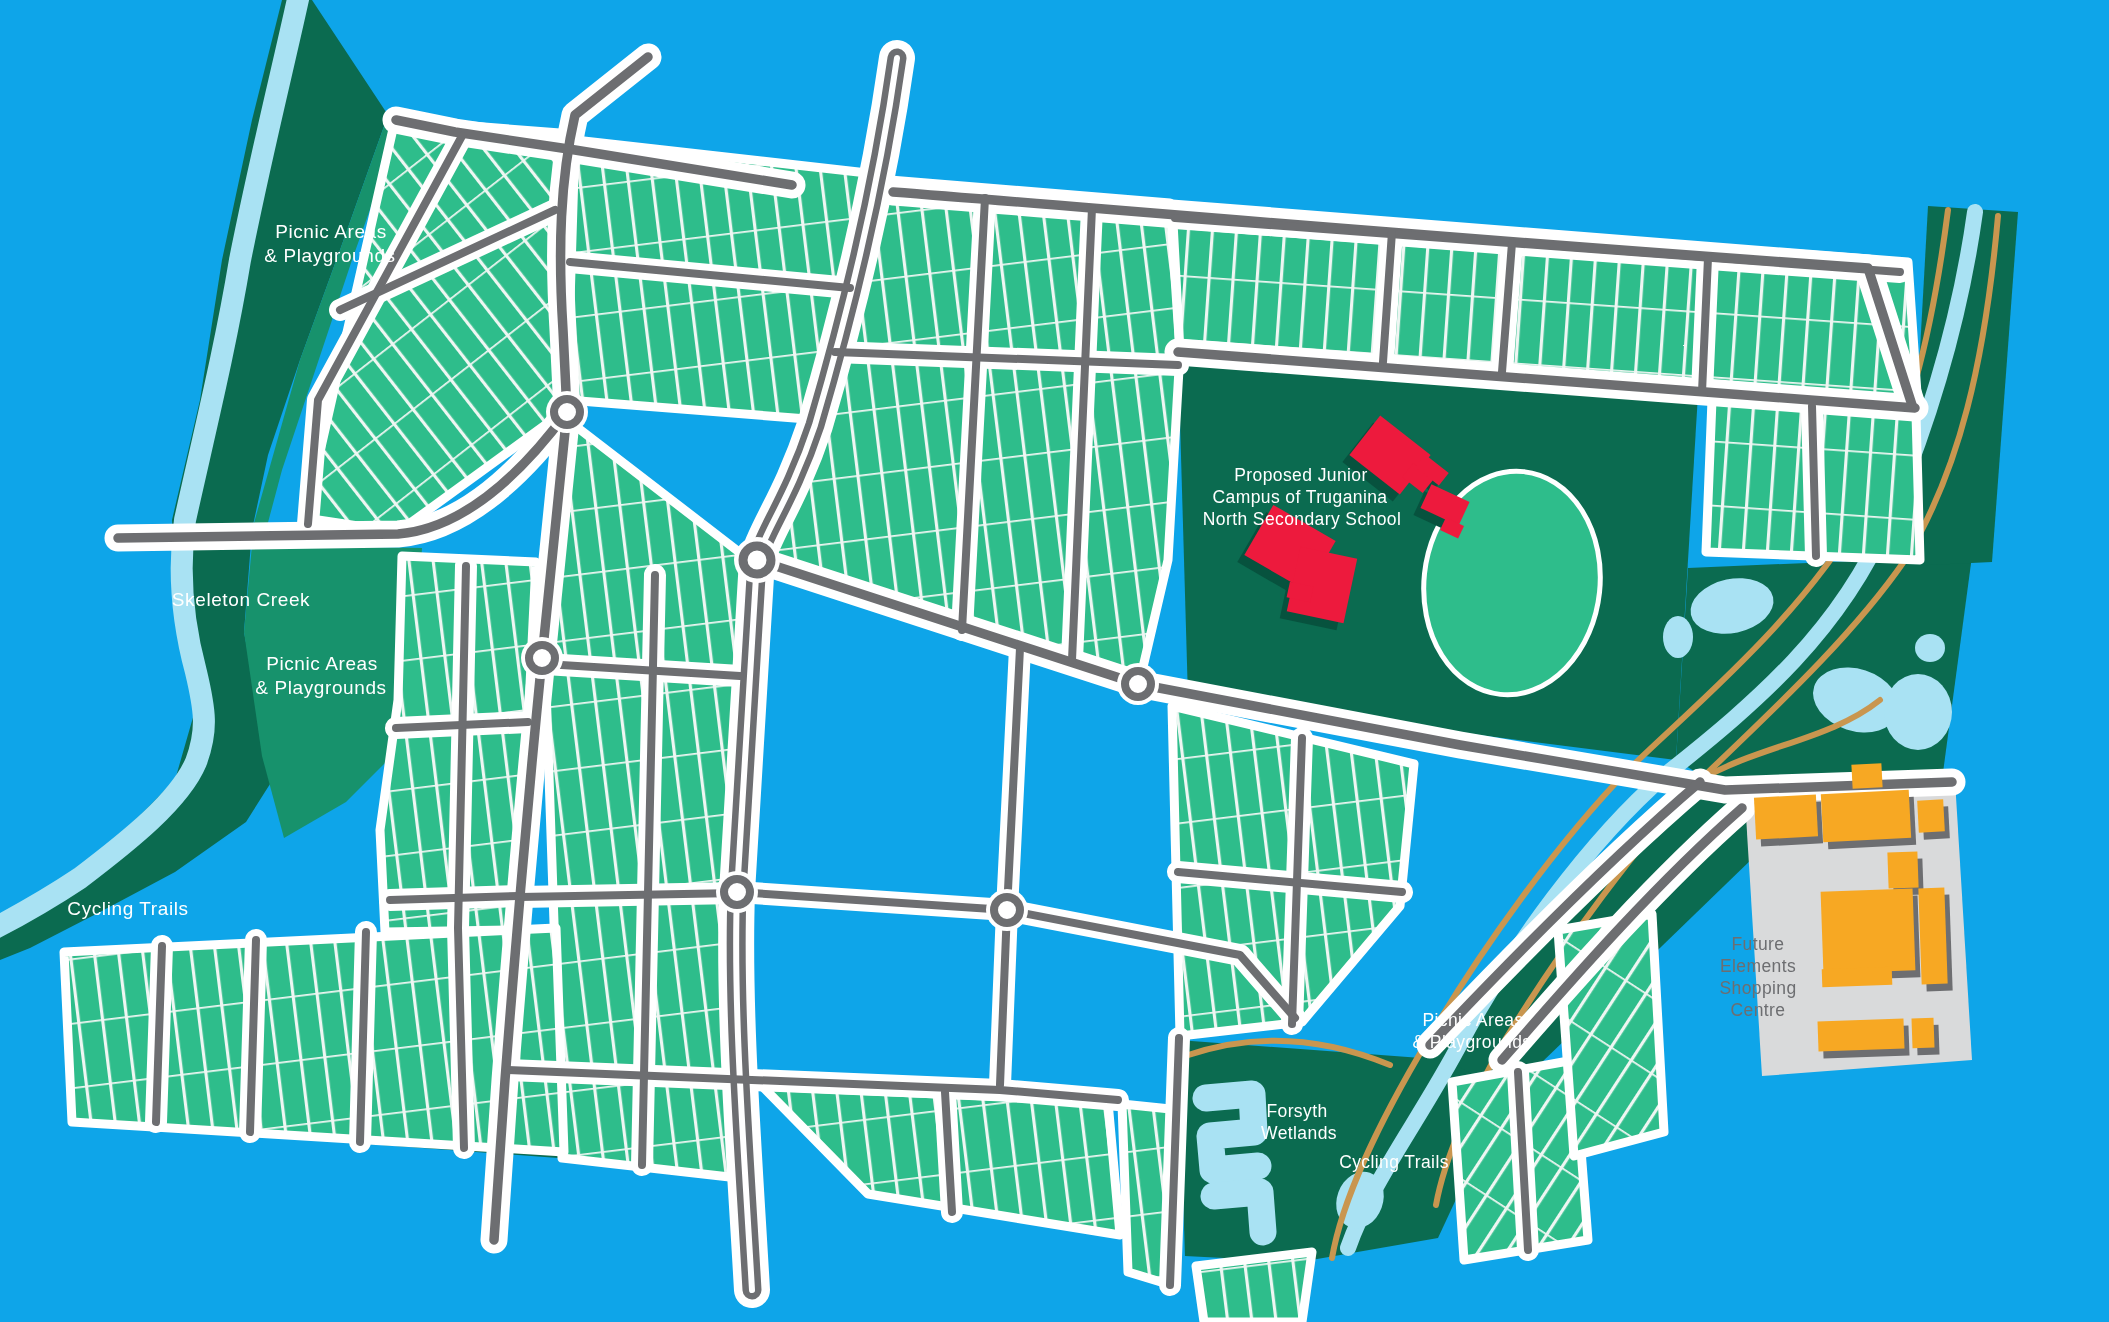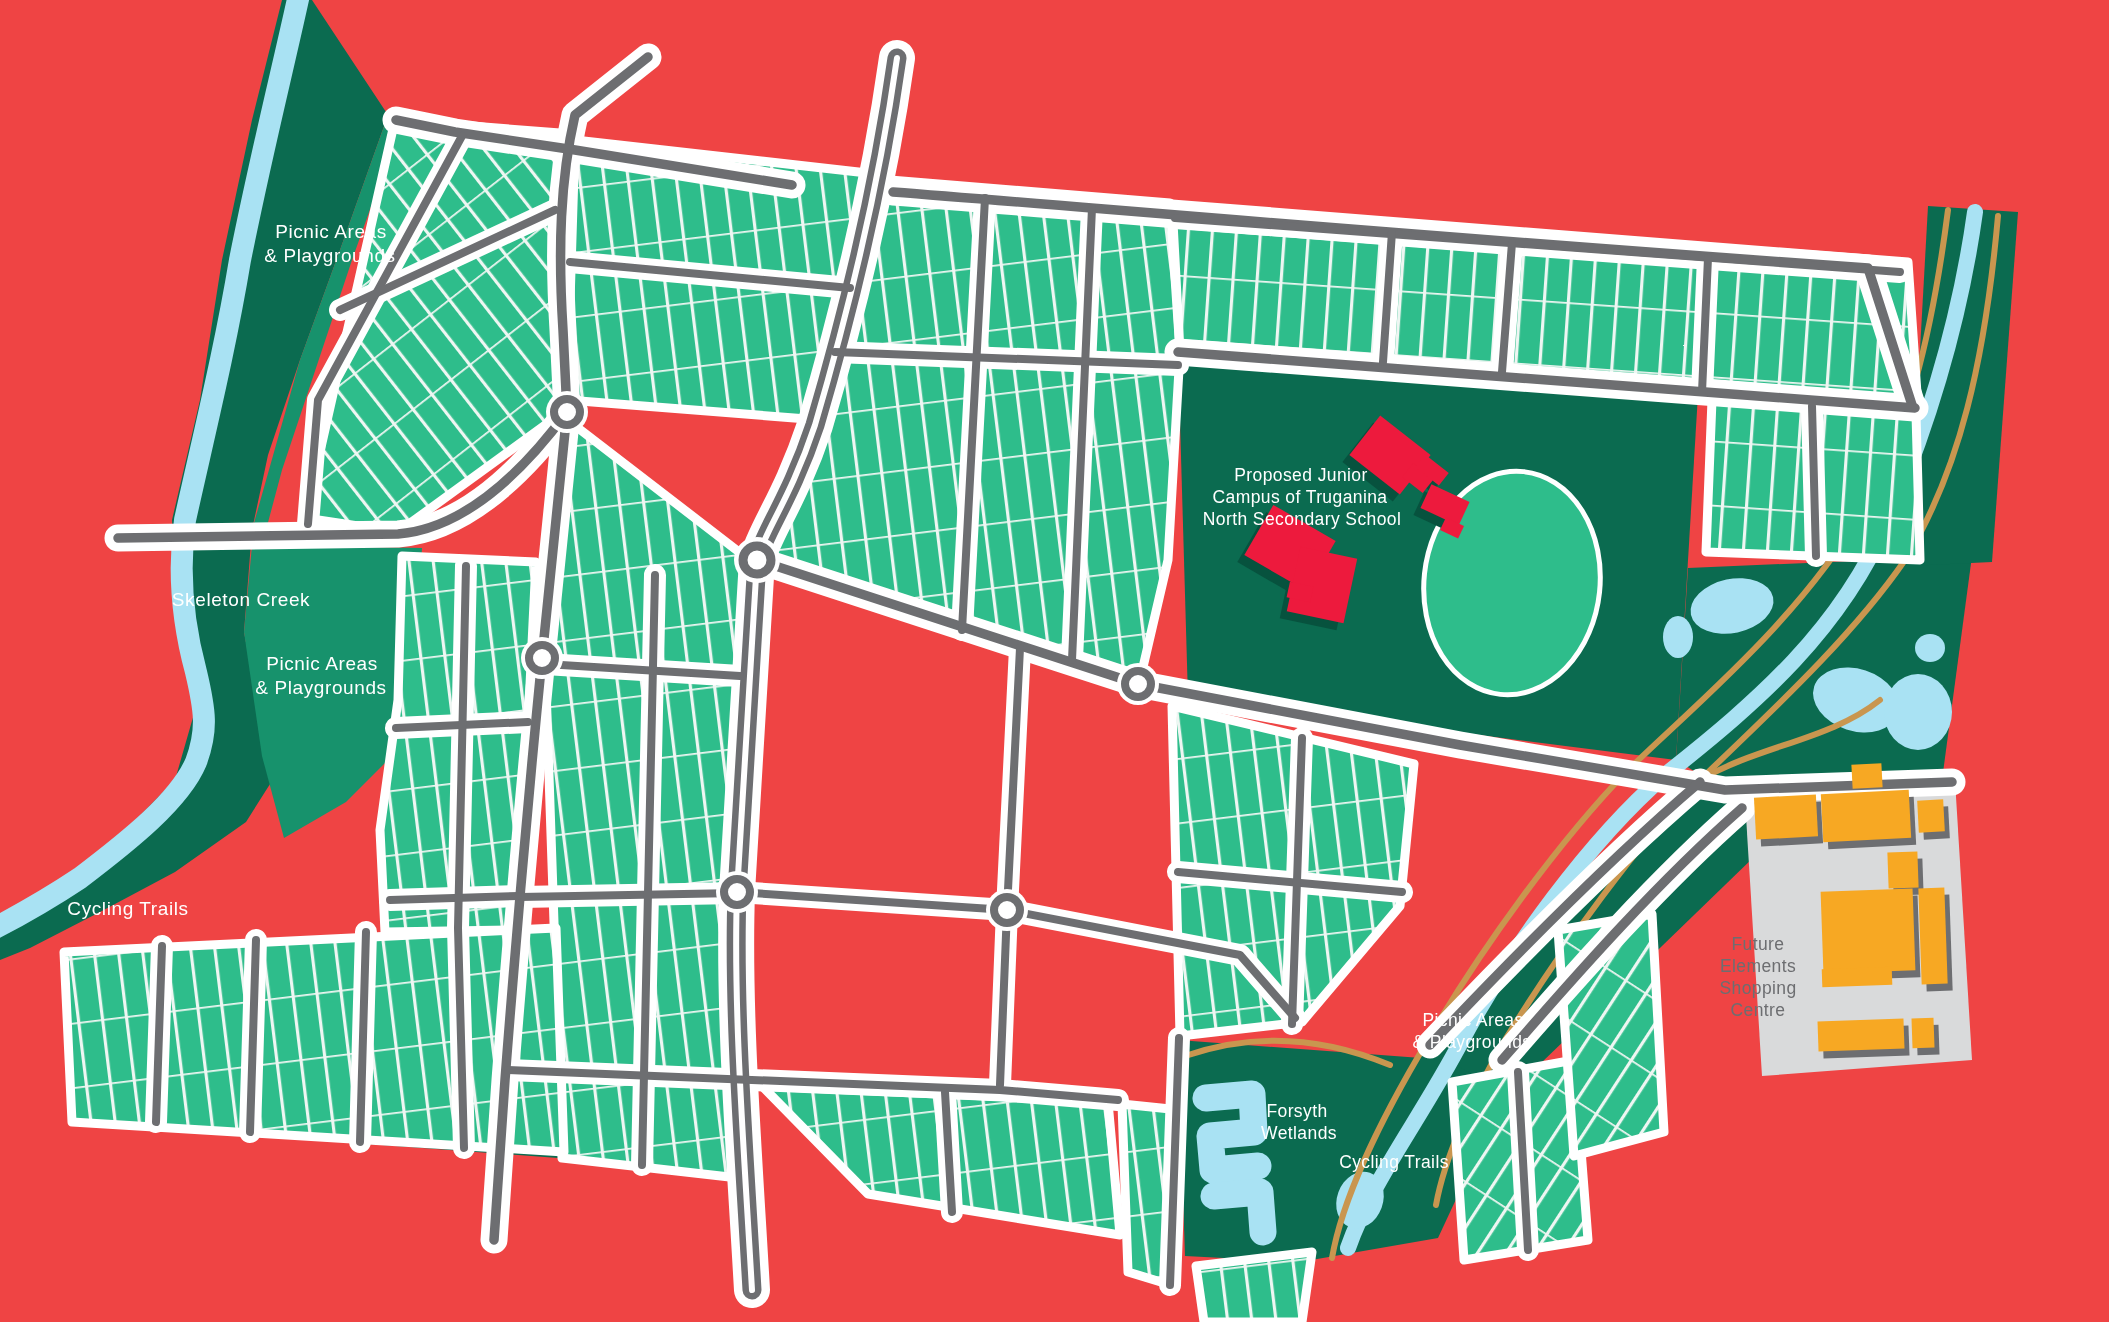--- a/index.html
+++ b/index.html
@@ -1,16 +1,16 @@
 <!DOCTYPE html>
 <html><head>
 <meta charset="utf-8">
 <style>
   html,body{margin:0;padding:0;background:#ffffff;}
-  .map-wrap{position:relative;width:2109px;height:1322px;background:#ef4444;overflow:hidden;
+  .map-wrap{position:relative;width:2109px;height:1322px;background:#0ea5e9;overflow:hidden;
     font-family:"Liberation Sans", sans-serif;}
   svg{display:block;}
   .lbl{font-family:"Liberation Sans", sans-serif;font-size:19px;letter-spacing:.6px;fill:#ffffff;}
   .lbl-sm{font-family:"Liberation Sans", sans-serif;font-size:17.5px;letter-spacing:.4px;fill:#ffffff;}
   .lbl-gray{font-family:"Liberation Sans", sans-serif;font-size:17.5px;letter-spacing:.4px;fill:#6d6e71;}
   .mid{text-anchor:middle}
   .block{stroke:#ffffff;stroke-width:9;stroke-linejoin:round;}
   .road-case{fill:none;stroke:#ffffff;stroke-width:27;stroke-linecap:round;stroke-linejoin:round;}
   .road{fill:none;stroke:#6d6e71;stroke-width:9.5;stroke-linecap:round;stroke-linejoin:round;}
   .art-case{fill:none;stroke:#ffffff;stroke-width:36;stroke-linecap:round;stroke-linejoin:round;}

